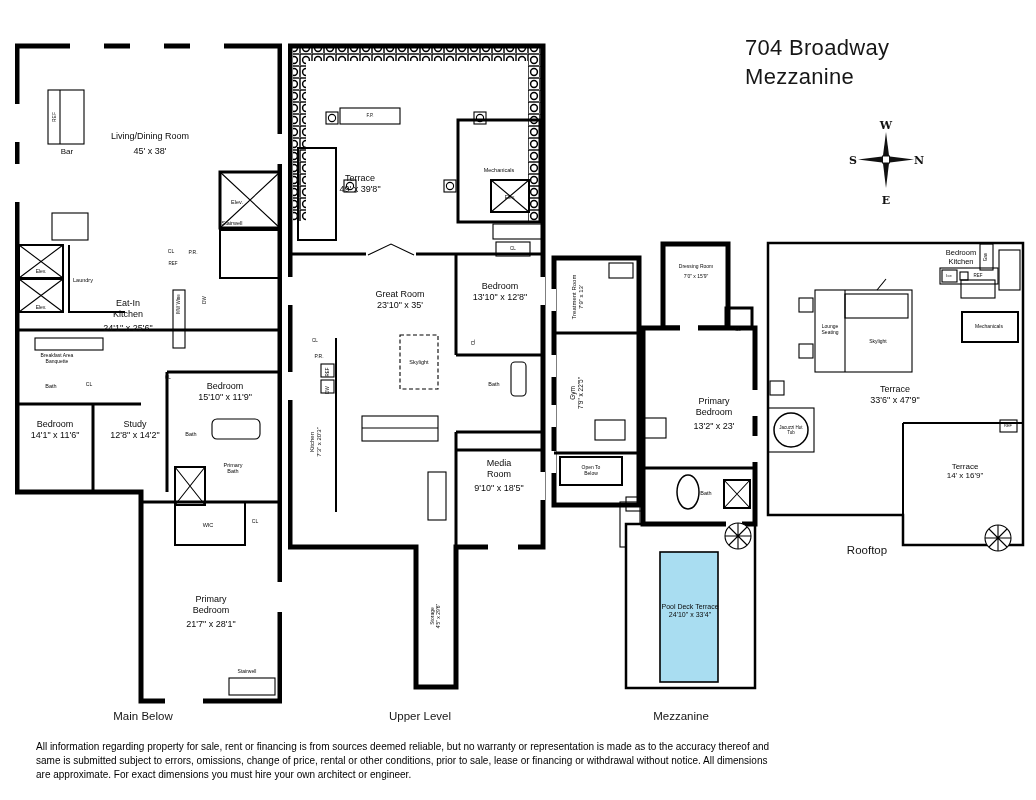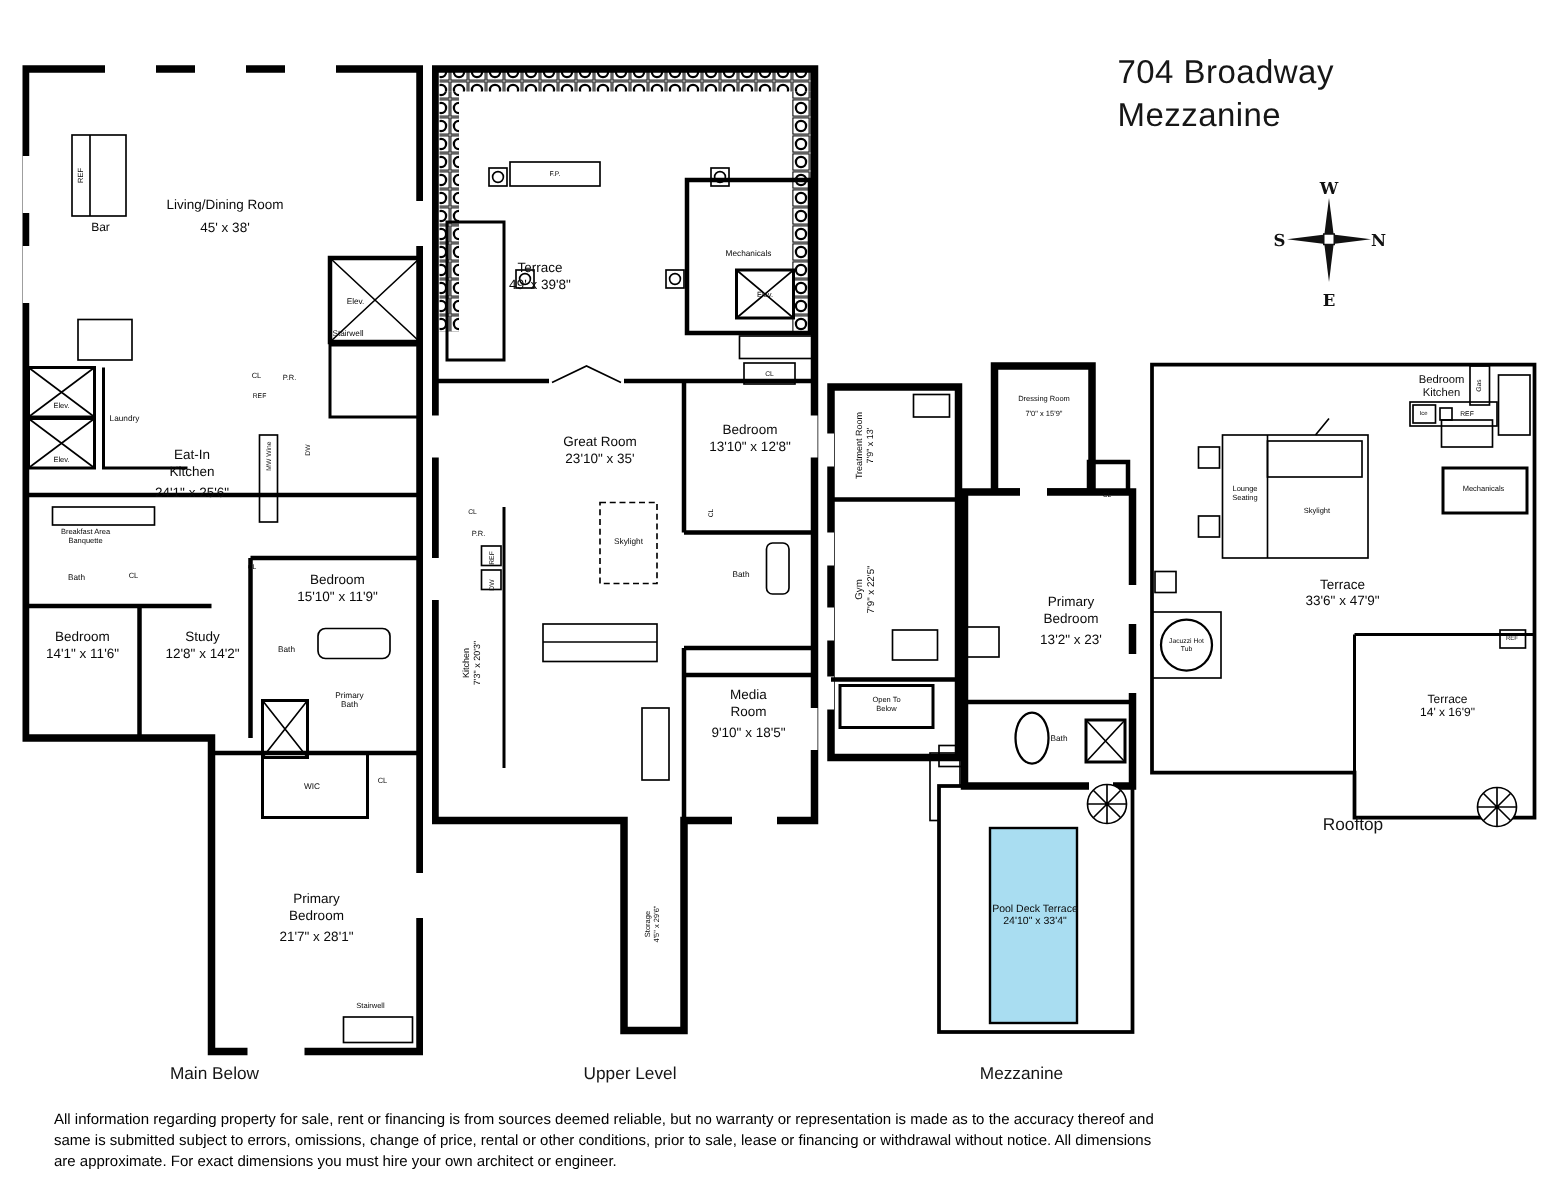--- a/index.html
+++ b/index.html
@@ -403,18 +403,18 @@
     <rect x="36.5" y="38" width="7" height="7" fill="#fff" stroke="#111" stroke-width="1"></rect>
     <text class="cdir" x="40" y="11" text-anchor="middle">W</text>
     <text class="cdir" x="7" y="46" text-anchor="middle">S</text>
     <text class="cdir" x="73" y="46" text-anchor="middle">N</text>
     <text class="cdir" x="40" y="86" text-anchor="middle">E</text>
   </svg>
 
   <div class="lvl" style="left:143px;top:710px">Main Below</div>
   <div class="lvl" style="left:420px;top:710px">Upper Level</div>
   <div class="lvl" style="left:681px;top:710px">Mezzanine</div>
-  <div class="lvl" style="left:902px;top:544px">Rooftop</div>
+  <div class="lvl" style="left:867px;top:544px">Rooftop</div>
 
   <div class="disc">All information regarding property for sale, rent or financing is from sources deemed reliable, but no warranty or representation is made as to the accuracy thereof and same is submitted subject to errors, omissions, change of price, rental or other conditions, prior to sale, lease or financing or withdrawal without notice. All dimensions are approximate. For exact dimensions you must hire your own architect or engineer.</div>
 
 
 </div>
 
 </body></html>

